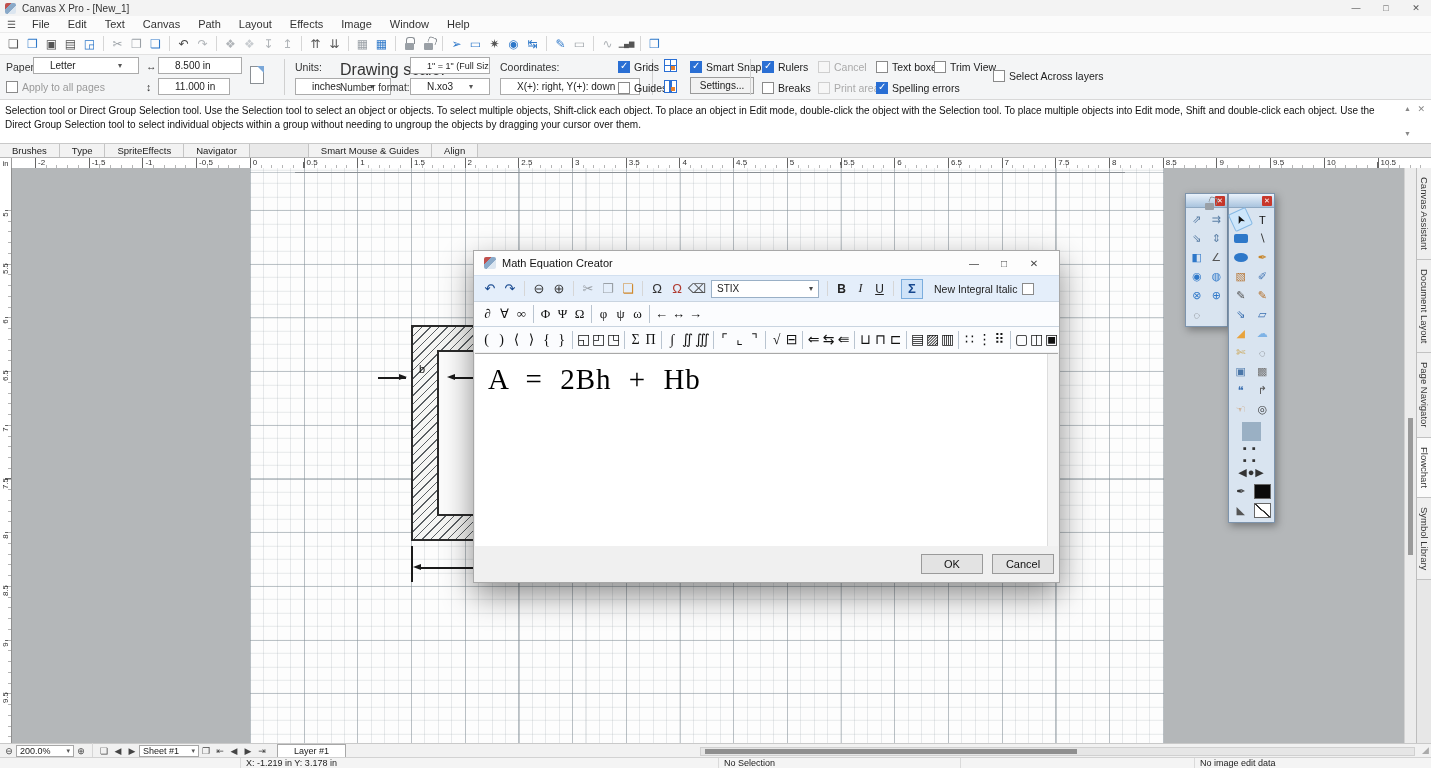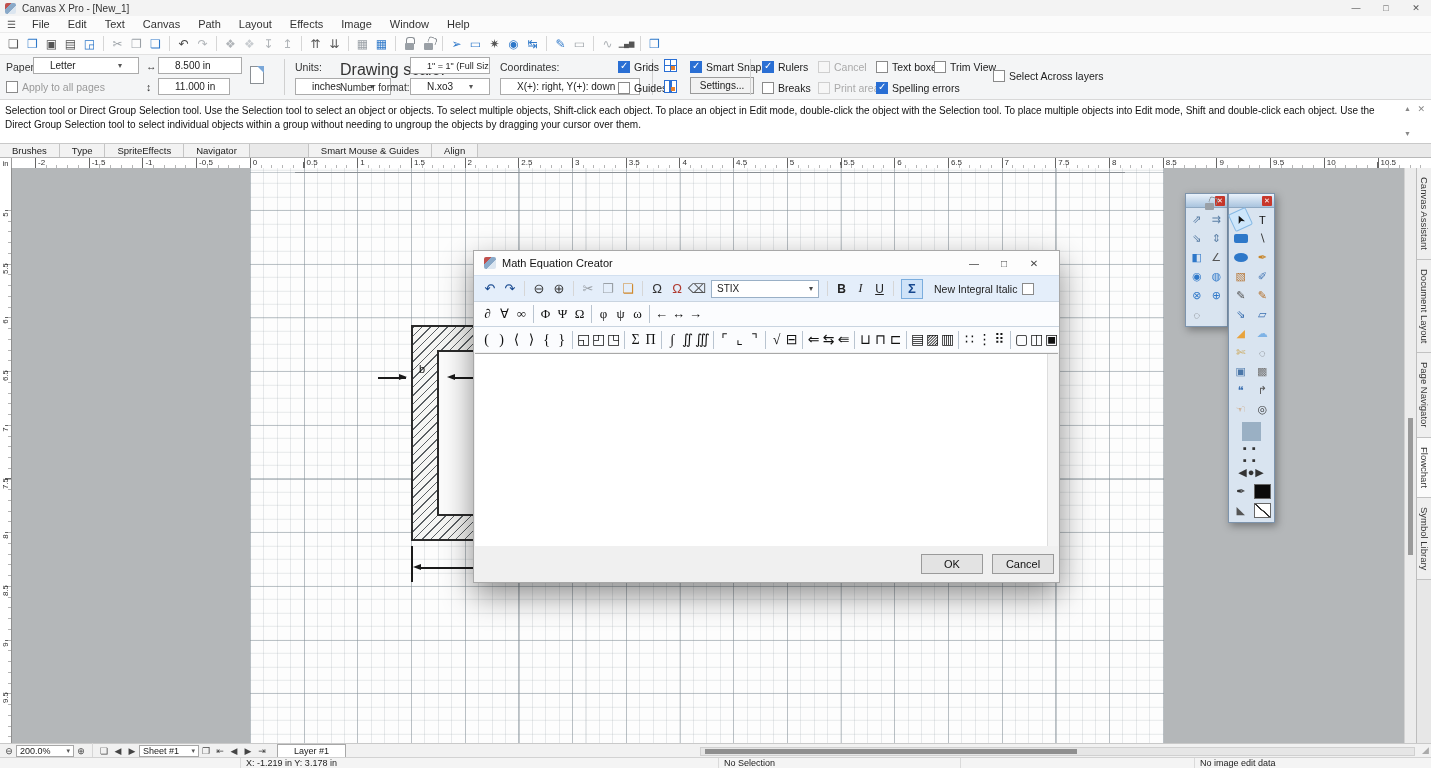--- a/index.html
+++ b/index.html
@@ -477,20 +477,21 @@
         <i class="sep"></i>
         <span class="sym">∷</span>
         <span class="sym">⋮</span>
         <span class="sym">⠿</span>
         <i class="sep"></i>
         <span class="sym">▢</span>
         <span class="sym">◫</span>
         <span class="sym">▣</span>
       </div>
     <div class="eqarea">
+      <div class="eqtext">A = 2Bh + Hb</div>
       <div class="eqscroll"></div>
     </div>
     <div class="dbuttons">
       <div class="btn">OK</div>
       <div class="btn">Cancel</div>
     </div>
   </div>
 
   <div id="vsb">
       <div class="thumb"></div>

